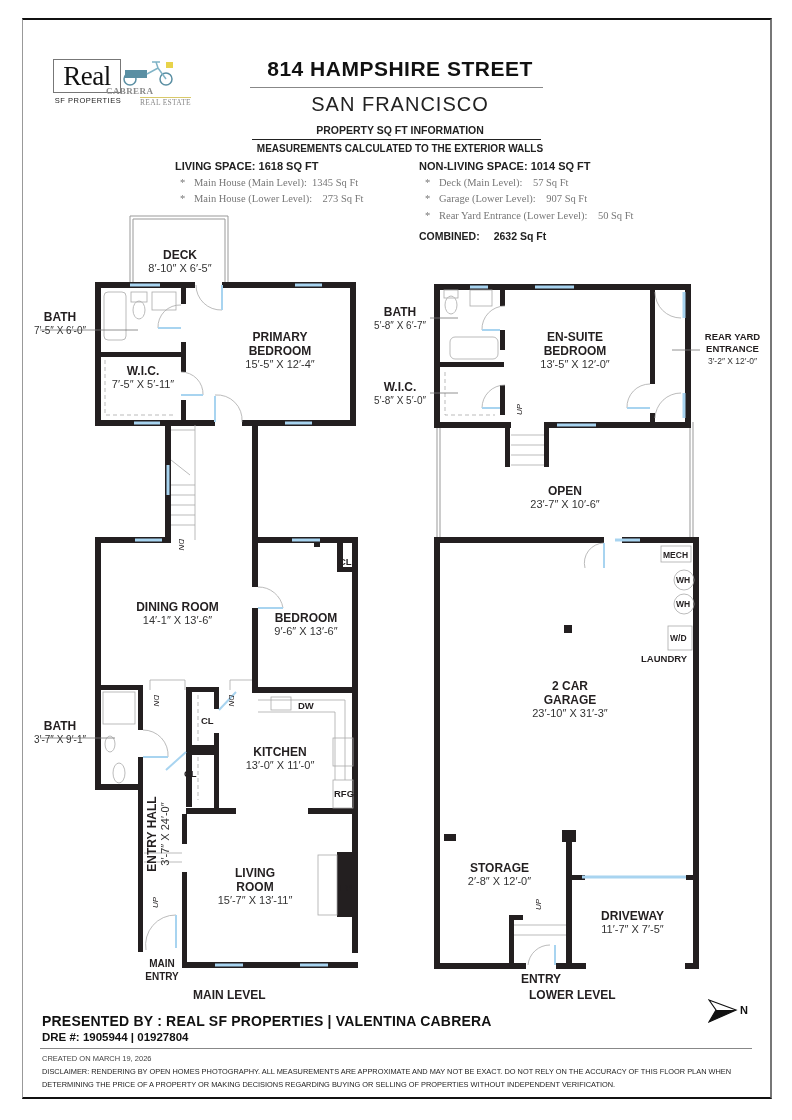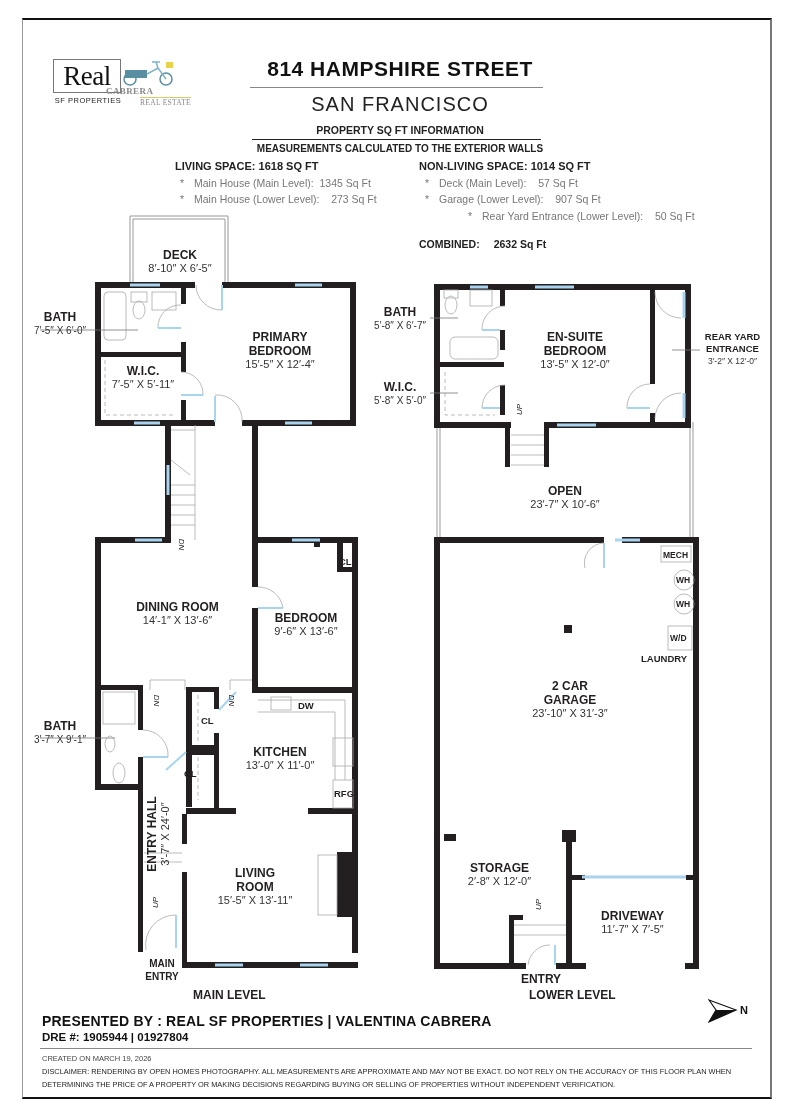--- a/index.html
+++ b/index.html
@@ -10,23 +10,23 @@
   .logo-sub{left:52px;top:96px;width:72px;font-size:7.5px;text-align:center;letter-spacing:0.5px;color:#222;}
   .cab1{left:106px;top:86px;font-family:"Liberation Serif",serif;font-size:9px;color:#8a8a8a;font-weight:bold;letter-spacing:0.4px;}
   .cab2{left:140px;top:97px;font-family:"Liberation Serif",serif;font-size:7.5px;color:#8a8a8a;letter-spacing:0.3px;border-top:1px solid #d9c96a;}
   .title{left:240px;top:57px;width:320px;text-align:center;font-size:21px;font-weight:bold;letter-spacing:0.5px;color:#111;}
   .title-rule{left:250px;top:87px;width:293px;height:1px;background:#888;}
   .city{left:240px;top:93px;width:320px;text-align:center;font-size:20px;letter-spacing:1px;color:#222;}
   .sqft-head{left:240px;top:124px;width:320px;text-align:center;font-size:10.5px;font-weight:bold;color:#222;}
   .sqft-rule{left:252px;top:139px;width:289px;height:1px;background:#222;}
   .meas{left:220px;top:143px;width:360px;text-align:center;font-size:10px;font-weight:bold;color:#222;}
   .colhead{font-size:11px;font-weight:bold;color:#222;}
-  .li{font-size:10.5px;color:#777;}
+  .li{font-size:10.5px;color:#777;font-family:Liberation Serif, serif;}
   .li .b{display:inline-block;width:14px;text-align:left;}
-  .combined{font-size:10.5px;font-weight:bold;color:#222;margin-top:8px;}
+  .combined{font-size:10.5px;font-weight:bold;color:#222;}
   .combined span+span{margin-left:14px;}
   .rl{font-size:12px;font-weight:bold;color:#231f20;text-align:center;white-space:nowrap;line-height:14px;}
   .rd{font-size:11px;color:#333;text-align:center;white-space:nowrap;line-height:13px;}
   .sm{font-size:9.5px;font-weight:bold;color:#231f20;}
   .level{font-size:12px;font-weight:bold;color:#231f20;}
   .footer1{left:42px;top:1013px;font-size:14px;font-weight:bold;color:#111;letter-spacing:0.2px;}
   .footer2{left:42px;top:1031px;font-size:11.5px;font-weight:bold;color:#111;}
   .frule{left:40px;top:1048px;width:712px;height:1px;background:#888;}
   .created{left:42px;top:1054px;font-size:7.5px;color:#444;}
   .disc{left:42px;top:1066px;width:720px;font-size:7.4px;line-height:12.5px;color:#222;}
@@ -64,21 +64,21 @@
   <span class="b">*</span><span>Main House (Lower Level):</span>&nbsp;&nbsp;&nbsp;&nbsp;<span>273 Sq Ft</span>
 </div>
 
 <div class="abs colhead" style="left:419px;top:160px;">NON-LIVING SPACE: 1014 SQ FT</div>
 <div class="abs li" style="left:425px;top:177px;">
   <span class="b">*</span><span>Deck (Main Level):</span>&nbsp;&nbsp;&nbsp;&nbsp;<span>57 Sq Ft</span>
 </div>
 <div class="abs li" style="left:425px;top:193px;">
   <span class="b">*</span><span>Garage (Lower Level):</span>&nbsp;&nbsp;&nbsp;&nbsp;<span>907 Sq Ft</span>
 </div>
-<div class="abs li" style="left:425px;top:210px;margin-left:43px;">
+<div class="abs li" style="left:425px;top:210px;">
   <span class="b">*</span><span>Rear Yard Entrance (Lower Level):</span>&nbsp;&nbsp;&nbsp;&nbsp;<span>50 Sq Ft</span>
 </div>
 <div class="abs combined" style="left:419px;top:230px;">
   <span>COMBINED:</span><span>2632  Sq Ft</span>
 </div>
 
 <svg class="plan" width="792" height="1120" viewBox="0 0 792 1120">
   <g fill="none" stroke="#999" stroke-width="1">
 
     <path d="M130 285 V216 H228 V285"></path>
@@ -295,21 +295,21 @@
   <div class="rl">KITCHEN</div>
   <div class="rd">13′-0″ X 11′-0″</div>
 </div>
 <div class="abs" style="left:104px;top:820px;width:110px;height:28px;transform:rotate(-90deg);transform-origin:center;">
   <div class="rl">ENTRY HALL</div>
   <div class="rd">3′-7″ X 24′-0″</div>
 </div>
 <div class="abs" style="left:200px;top:866px;width:110px;">
   <div class="rl">LIVING</div>
   <div class="rl">ROOM</div>
-  <div class="rd">15′-5″ X 13′-11″</div>
+  <div class="rd">15′-7″ X 13′-11″</div>
 </div>
 <div class="abs rl" style="left:140px;top:957px;width:44px;font-size:10px;line-height:13px;">
   <div>MAIN</div>
   <div>ENTRY</div>
 </div>
 <div class="abs level" style="left:193px;top:988px;">MAIN LEVEL</div>
 
 <div class="abs sm" style="left:339px;top:556px;">CL</div>
 <div class="abs sm" style="left:201px;top:715px;">CL</div>
 <div class="abs sm" style="left:184px;top:768px;">CL</div>

